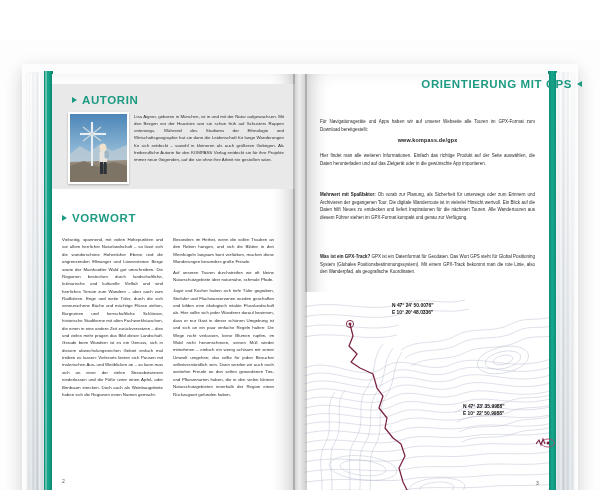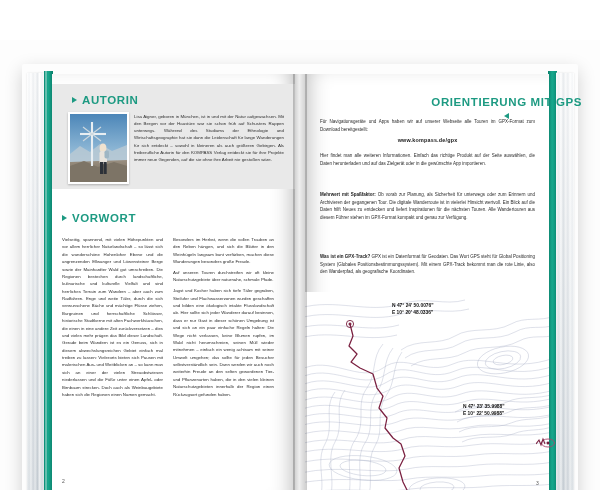--- a/index.html
+++ b/index.html
@@ -98,21 +98,21 @@
   }
   .col p{margin:0 0 3.5px 0;}
   .col-1{left:62px;}
   .col-2{left:173px;}
 
   .folio{position:absolute;font-size:5px;color:#555;}
   .folio-left{left:62px;top:438px;}
   .folio-right{left:536px;top:440px;}
 
   
-  .gps-head{position:absolute;right:18px;top:56px;flex-direction:column;}
+  .gps-head{position:absolute;right:18px;top:38px;}
   .rp-text{
     position:absolute;left:320px;width:215px;
     font-size:4.5px;line-height:1.70;color:#2b2b2b;text-align:justify;
   }
   .rp-text b{font-weight:bold;color:#1a1a1a;}
   .rp-url{
     position:absolute;left:320px;width:215px;text-align:center;
     font-size:5.4px;font-weight:bold;color:#1a1a1a;letter-spacing:.2px;
   }
 

